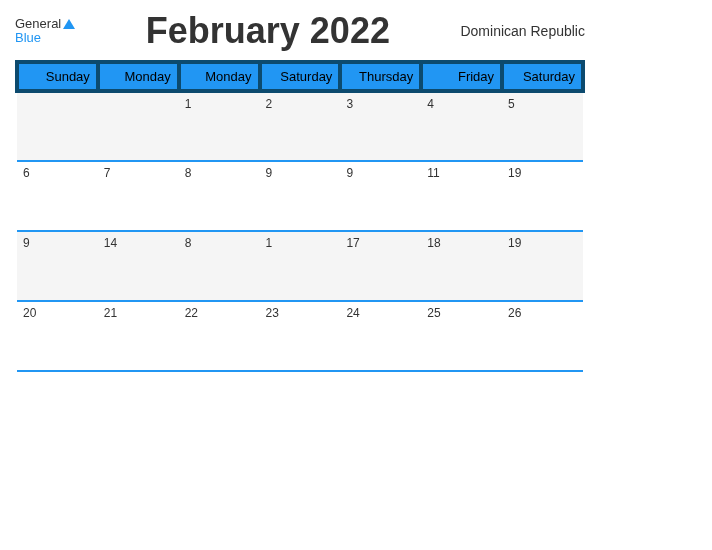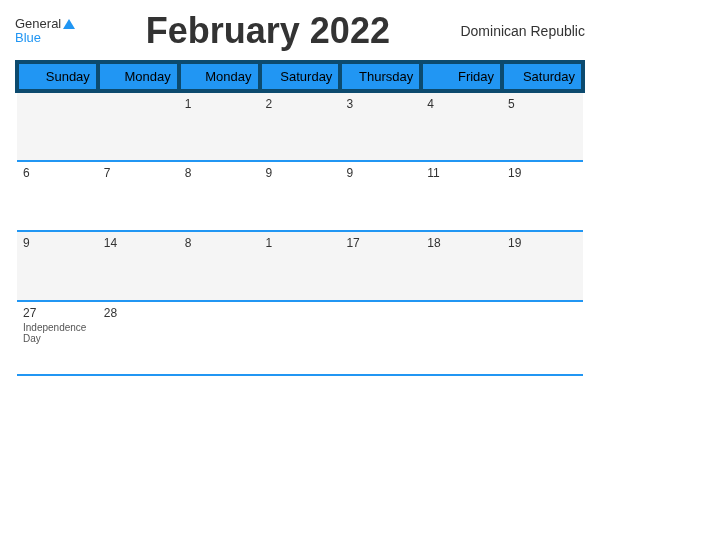--- a/index.html
+++ b/index.html
@@ -195,27 +195,36 @@
           </td>
           <td>
             <span class="day-number">18</span>
           </td>
           <td>
             <span class="day-number">19</span>
           </td>
         </tr>
         <tr>
           <td>
-            <span class="day-number">27</span>
-            <span class="holiday-text">Independence Day</span>
-          </td>
-          <td>
-            <span class="day-number">28</span>
-          </td>
-          <td></td>
-          <td></td>
-          <td></td>
-          <td></td>
-          <td></td>
+            <span class="day-number">20</span>
+          </td>
+          <td>
+            <span class="day-number">21</span>
+          </td>
+          <td>
+            <span class="day-number">22</span>
+          </td>
+          <td>
+            <span class="day-number">23</span>
+          </td>
+          <td>
+            <span class="day-number">24</span>
+          </td>
+          <td>
+            <span class="day-number">25</span>
+          </td>
+          <td>
+            <span class="day-number">26</span>
+          </td>
         </tr>
       </tbody>
   </table>
 </div>
 
 </body></html>

